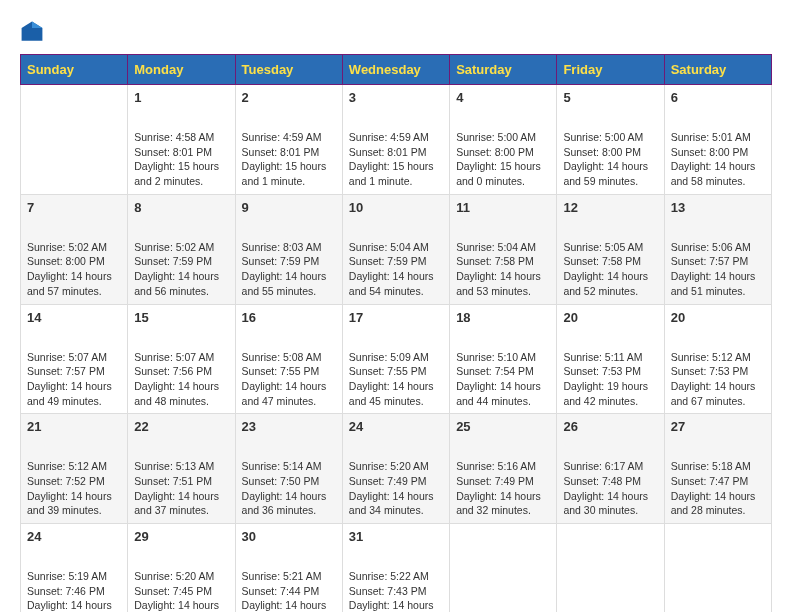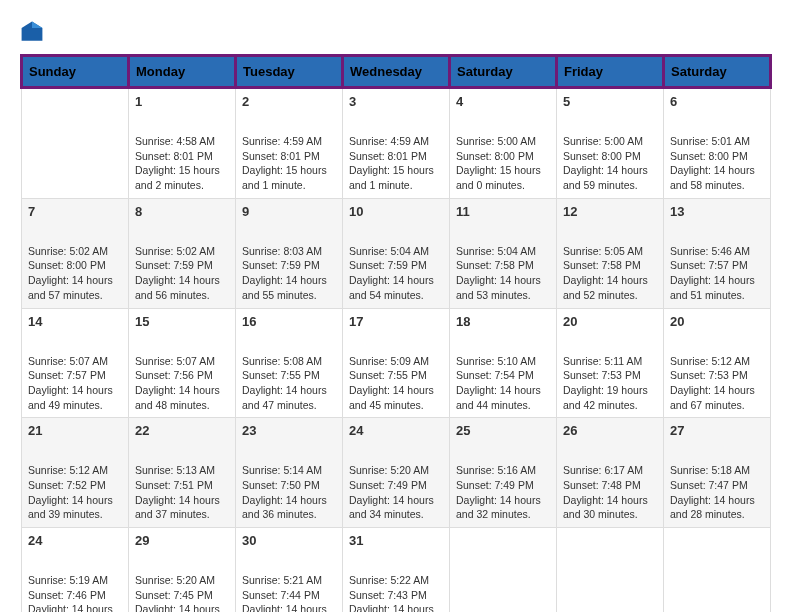--- a/index.html
+++ b/index.html
@@ -47,26 +47,26 @@
       font-size: 16px;
       color: #333;
     }
     table {
       width: 100%;
       border-collapse: collapse;
       table-layout: fixed;
     }
     thead tr th {
       background-color: #2a6db5;
-      color: #000000;
+      color: #fde047;
       text-align: left;
       padding: 7px 6px;
       font-size: 13px;
       font-weight: bold;
-      border: 3px solid #701a75;
+      border: 1px solid #701a75;
     }
     tbody tr td {
       vertical-align: top;
       border: 1px solid #ddd;
       padding: 5px 6px;
       font-size: 11px;
       color: #333;
       height: 85px;
     }
     tbody tr:nth-child(even) td {
@@ -219,21 +219,21 @@
         <span class="day-number">12</span>
         <div class="cell-info">
           <span>Sunrise: 5:05 AM</span><br>
           <span>Sunset: 7:58 PM</span><br>
           <span>Daylight: 14 hours and 52 minutes.</span>
         </div>
       </td>
         <td>
         <span class="day-number">13</span>
         <div class="cell-info">
-          <span>Sunrise: 5:46 AM</span><br>
+          <span>Sunrise: 5:06 AM</span><br>
           <span>Sunset: 7:57 PM</span><br>
           <span>Daylight: 14 hours and 51 minutes.</span>
         </div>
       </td>
       </tr>
       <tr>
         <td>
         <span class="day-number">14</span>
         <div class="cell-info">
           <span>Sunrise: 5:07 AM</span><br>

